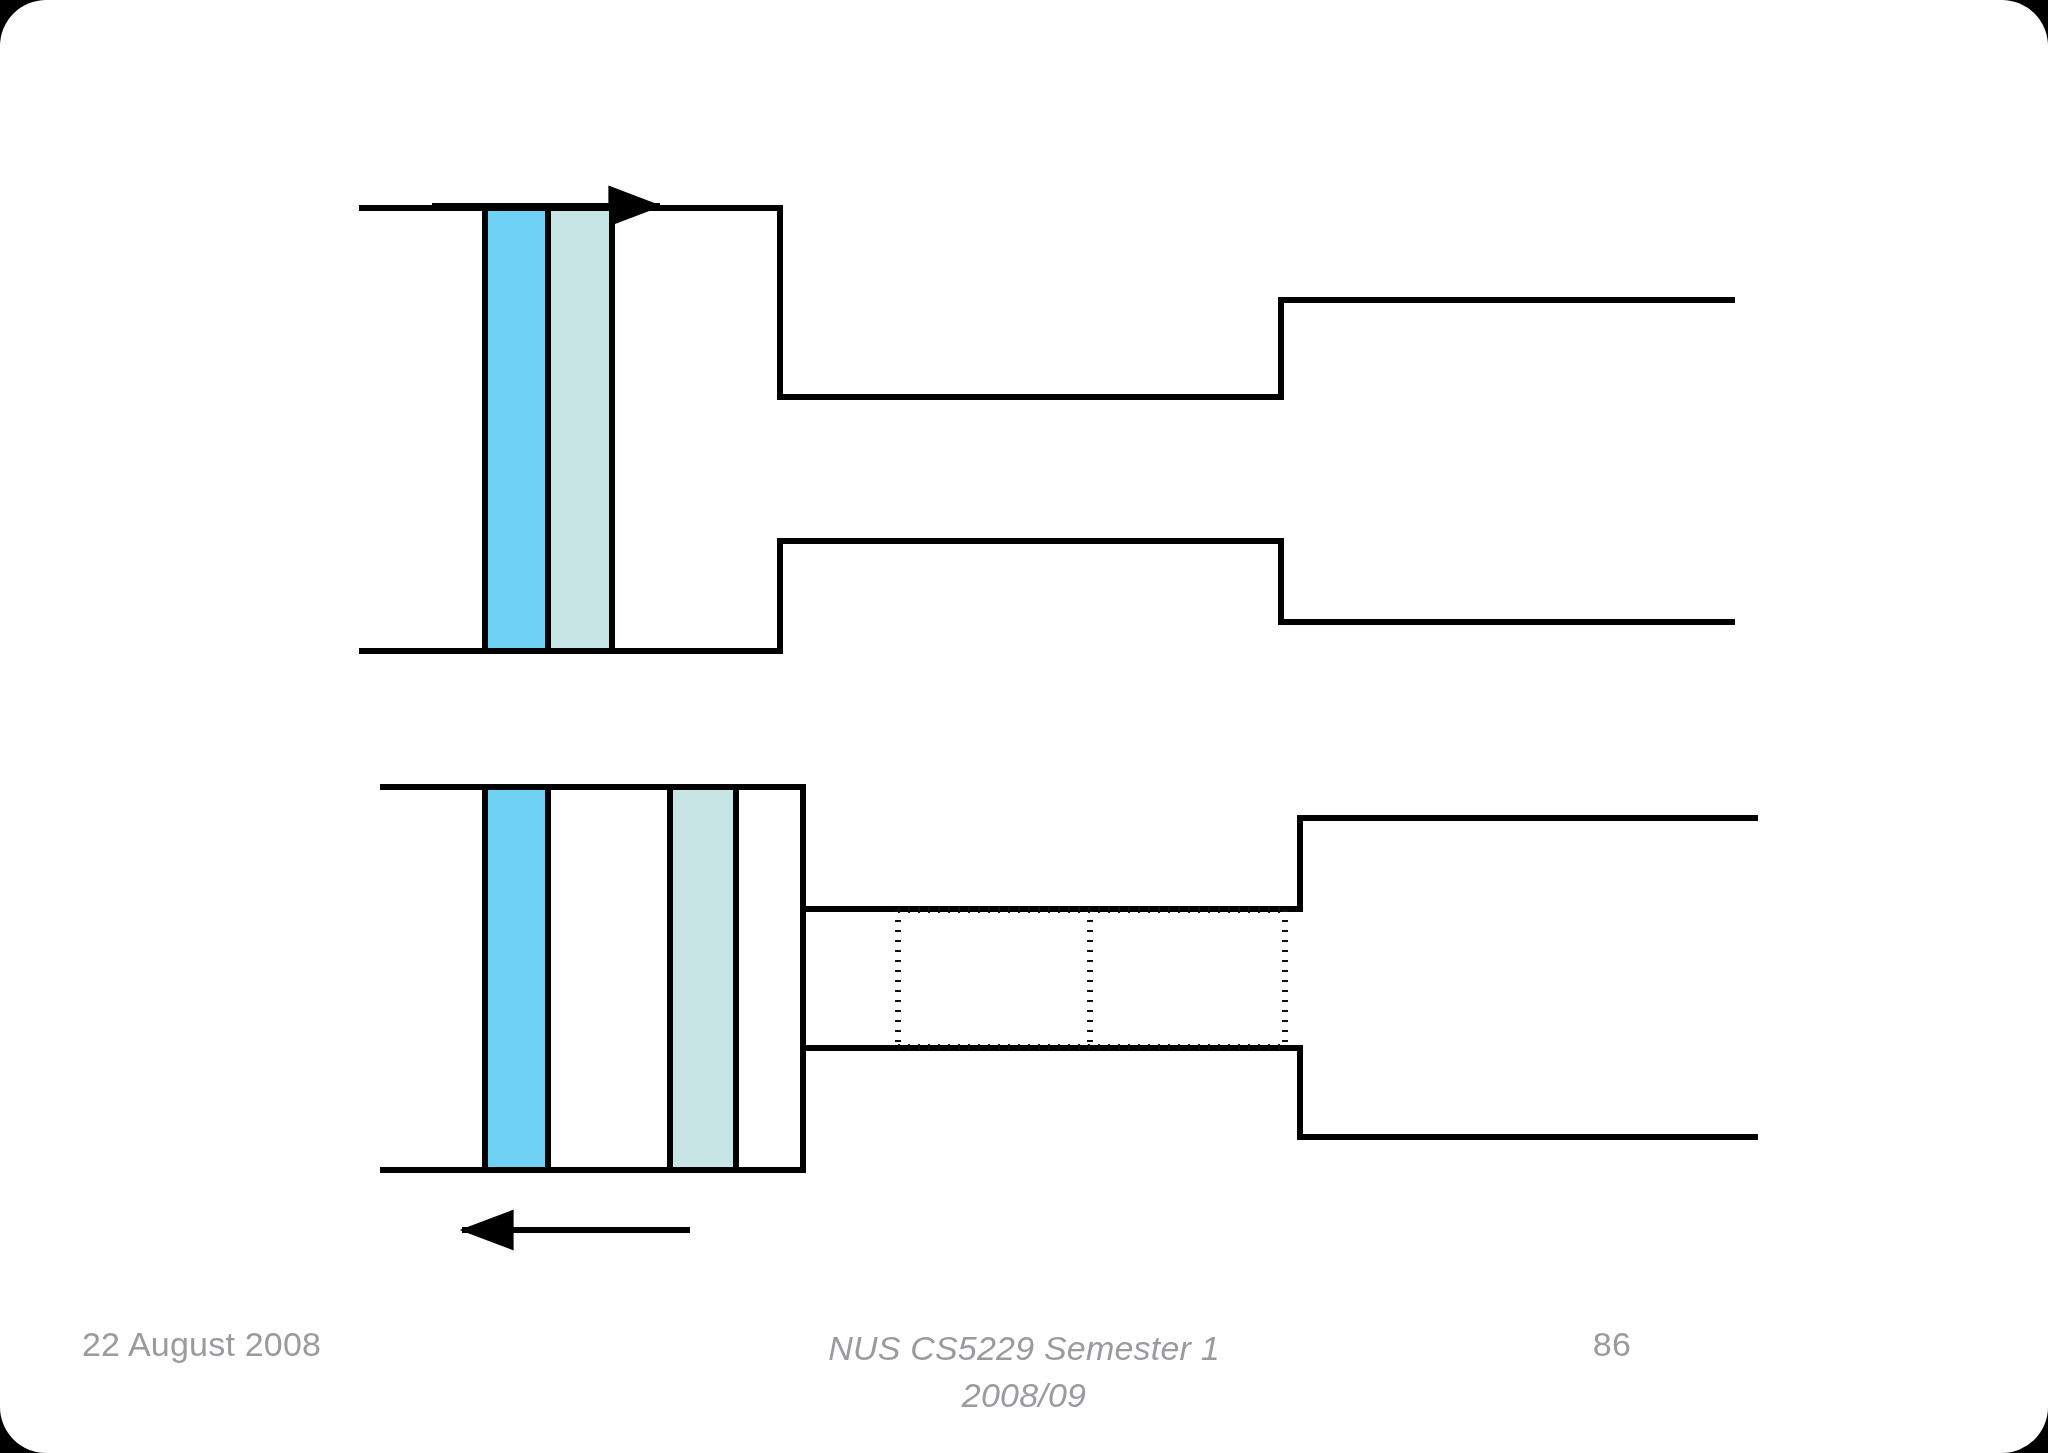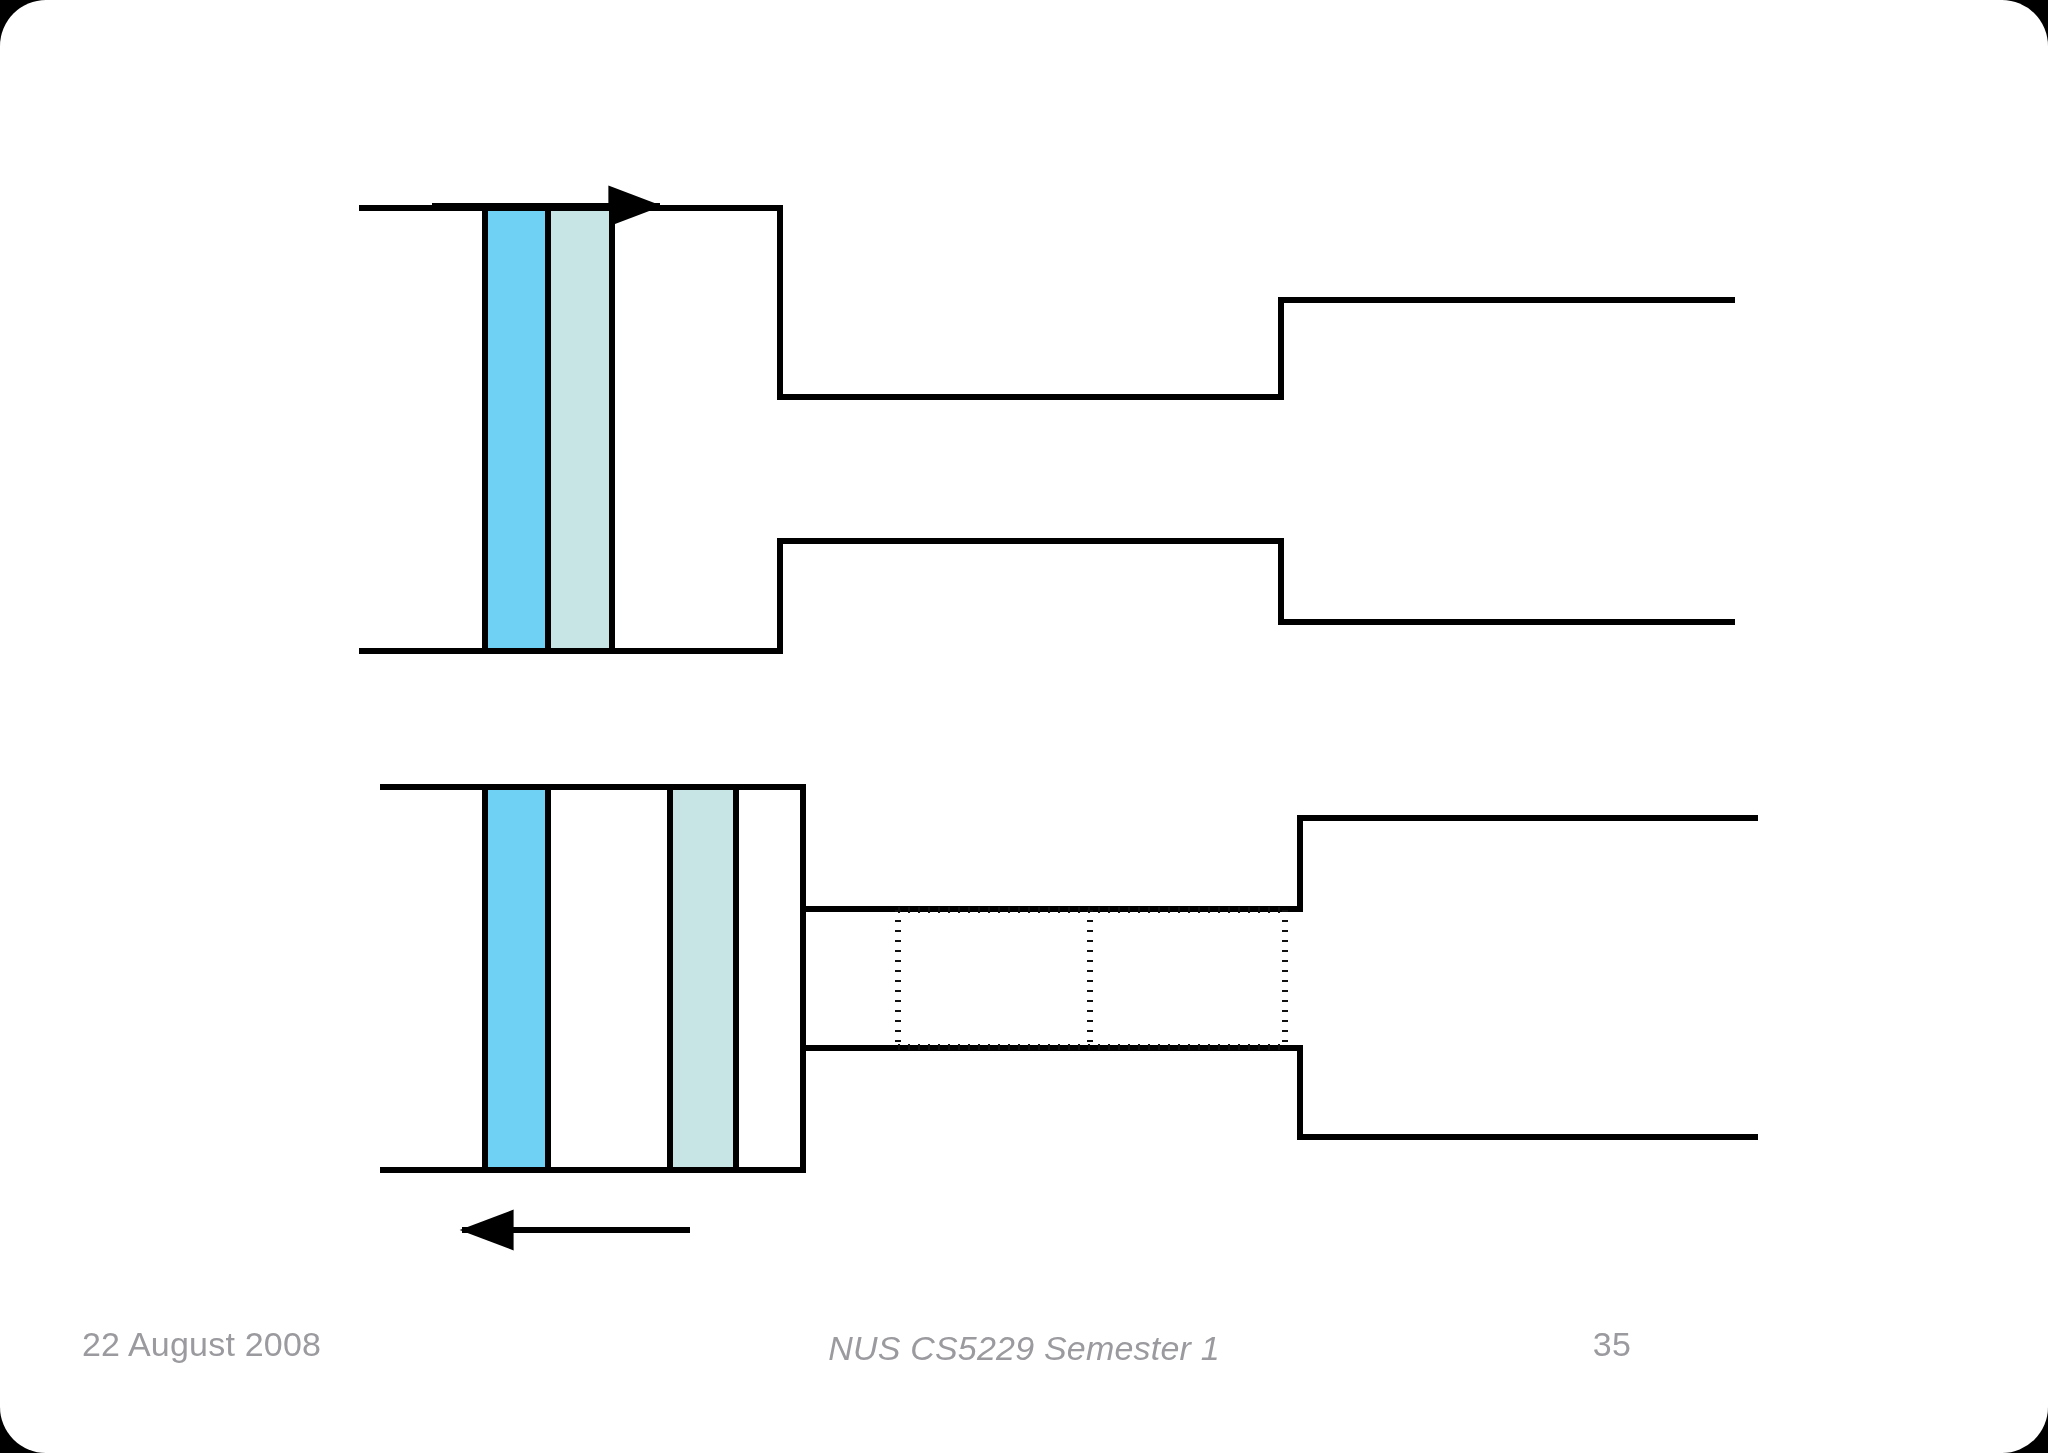--- a/index.html
+++ b/index.html
@@ -124,17 +124,18 @@
       </g>
 
       <line x1="690" y1="1230" x2="462" y2="1230" stroke="#000000" stroke-width="6" marker-end="url(#arrow-left)"></line>
     </g>
   </svg>
 
   <div id="footer">
     <div id="footer-date">22 August 2008</div>
     <div id="footer-center">
       <span class="ln">NUS CS5229 Semester 1</span>
+      <span class="ln">2008/09</span>
     </div>
-    <div id="footer-page">35</div>
+    <div id="footer-page">86</div>
   </div>
 
 </div>
 
 </body></html>

